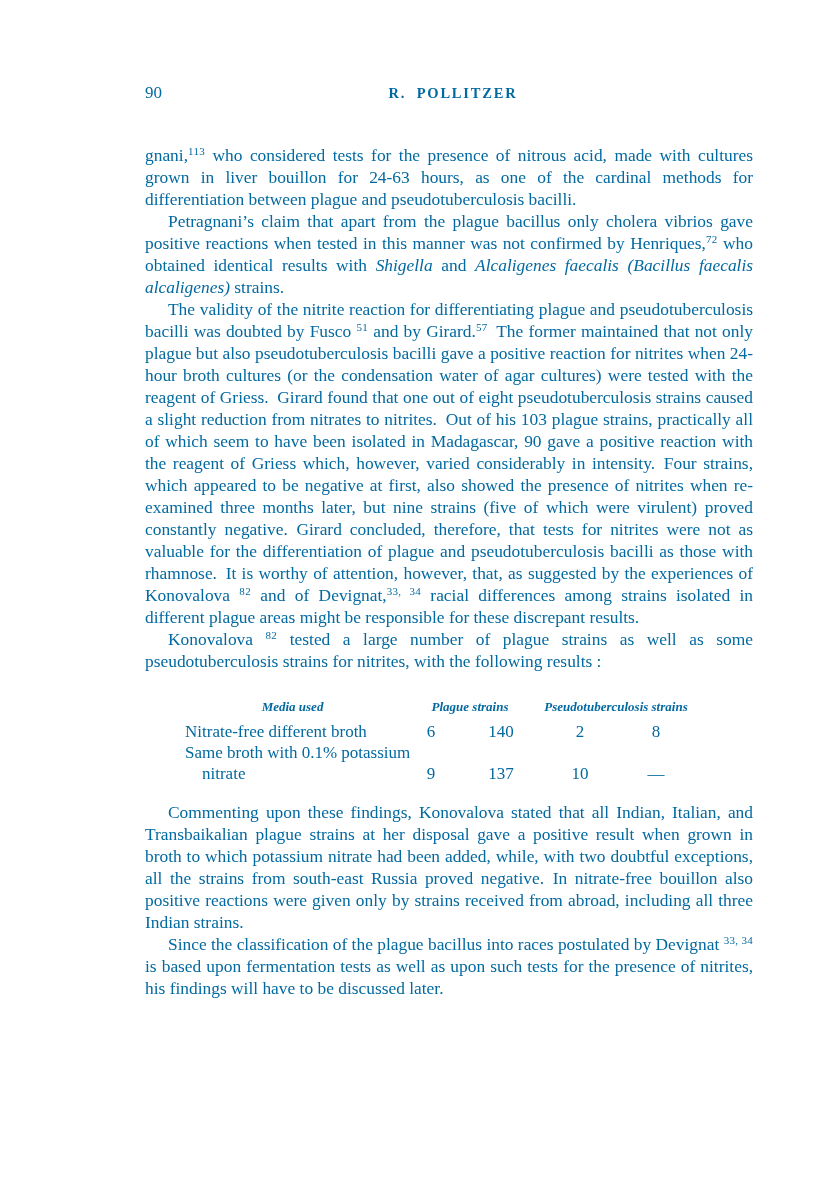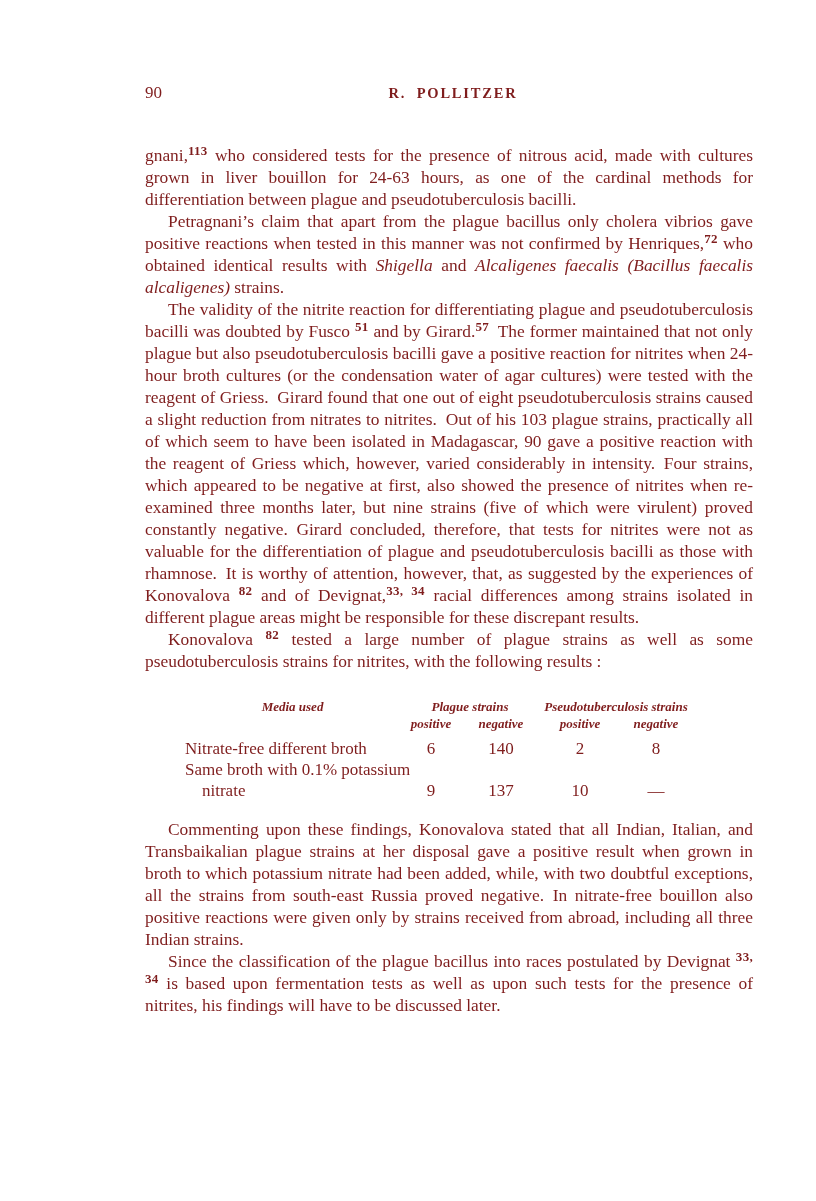--- a/index.html
+++ b/index.html
@@ -1,21 +1,21 @@
 <!DOCTYPE html>
 <html lang="en"><head>
 <meta charset="utf-8">
 <style>
   html, body { margin: 0; padding: 0; background: #ffffff; }
   .page {
     position: relative;
     width: 816px;
     height: 1201px;
     background: #ffffff;
-    color: #7f1d1d;
+    color: #0369a1;
     font-family: "Liberation Serif", "DejaVu Serif", serif;
     overflow: hidden;
   }
   .running-header {
     position: absolute;
     top: 84px; left: 145px; width: 608px; height: 20px;
   }
   .page-number {
     position: absolute; left: 0; top: 0;
     font-size: 17px; line-height: 18px;
@@ -33,22 +33,22 @@
     top: 144px; left: 145px; width: 608px;
     font-size: 17.4px;
     line-height: 22px;
     text-align: justify;
     hyphens: auto;
     -webkit-hyphens: auto;
   }
   .content p { margin: 0; text-indent: 23px; }
   .content p.continuation { text-indent: 0; }
   sup {
-    font-size: 13px;
-    font-weight: 700;
+    font-size: 11px;
+    font-weight: 400;
     line-height: 0;
     vertical-align: baseline;
     position: relative;
     top: -6px;
     letter-spacing: 0.3px;
   }
   i { font-style: italic; }
   table.results {
     border-collapse: collapse;
     margin: 26px 0 17px 40px;
@@ -107,27 +107,20 @@
         <col style="width:78px">
         <col style="width:80px">
         <col style="width:72px">
       </colgroup>
       <thead>
         <tr>
           <th class="th">Media used</th>
           <th class="th" colspan="2">Plague strains</th>
           <th class="th" colspan="2">Pseudotuberculosis strains</th>
         </tr>
-        <tr>
-          <th class="th"></th>
-          <th class="th">positive</th>
-          <th class="th">negative</th>
-          <th class="th">positive</th>
-          <th class="th">negative</th>
-        </tr>
       </thead>
       <tbody>
         <tr class="first">
           <td class="lbl">Nitrate-free different broth</td>
           <td class="num">6</td>
           <td class="num">140</td>
           <td class="num">2</td>
           <td class="num">8</td>
         </tr>
         <tr>

